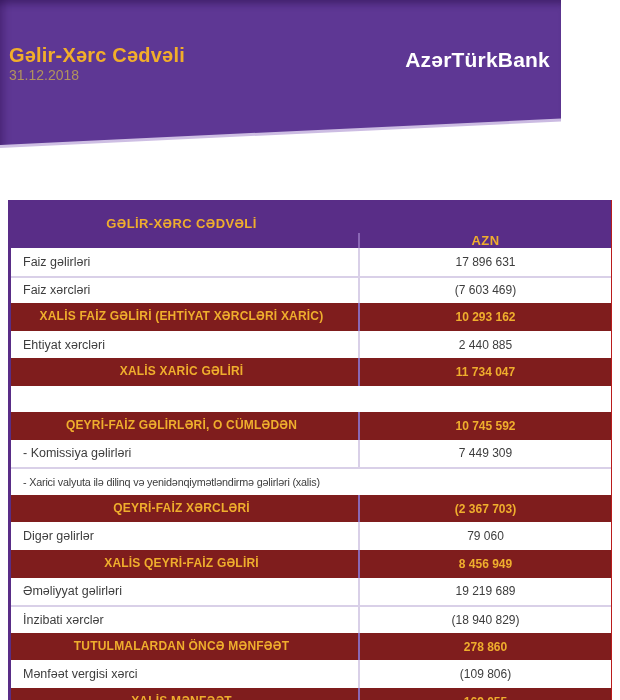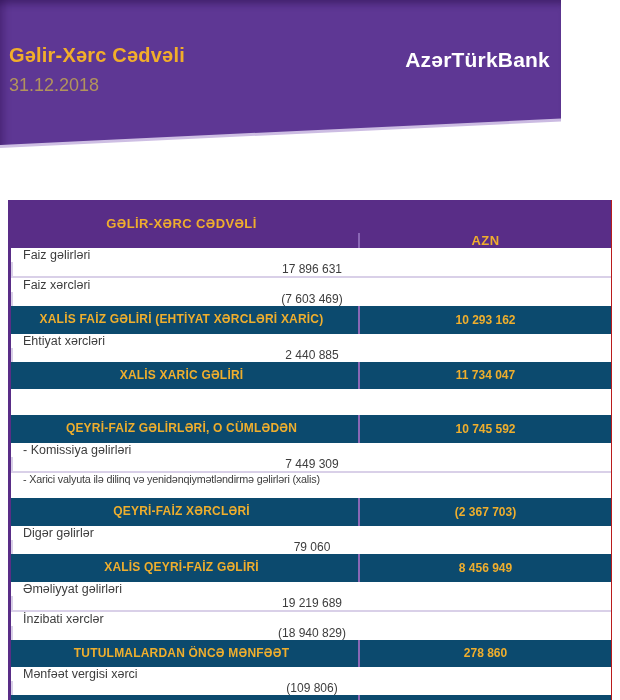--- a/index.html
+++ b/index.html
@@ -16,21 +16,21 @@
     clip-path:polygon(0 0,100% 0,100% 81%,0 98.6%);
   }
   .banner-main{
     position:absolute;inset:0;
     background:#5e3794;
     clip-path:polygon(0 0,100% 0,100% 79%,0 96.6%);
     box-shadow:inset 0 9px 7px -5px rgba(35,8,66,.45), inset 9px 0 7px -5px rgba(35,8,66,.30);
   }
   .banner-content{position:absolute;left:9px;top:44px;}
   .page-title{font-size:20px;font-weight:bold;color:#f2ae2a;letter-spacing:.2px;}
-  .report-date{margin-top:8px;font-size:18px;color:#b2945c;}
+  .report-date{font-size:14px;color:#b2945c;}
   .bank-logo{
     position:absolute;right:11px;top:48px;
     color:#ffffff;font-size:21px;font-weight:bold;letter-spacing:.2px;margin-left:8px;
   }
   
   .itable{
     margin:50px 8px 0 8px;width:604px;box-sizing:border-box;
     border-left:3px solid #592d87;border-right:1px solid #b91c1c;
   }
   .trow{
@@ -41,24 +41,24 @@
     width:347px;box-sizing:border-box;display:flex;align-items:center;
     padding-left:12px;padding-right:6px;line-height:1.12;
   }
   .trow .c2{
     flex:1;display:flex;align-items:center;justify-content:center;
     text-align:center;border-left:2px solid transparent;box-sizing:border-box;
   }
   .thead{min-height:33px;background:#592d87;color:#efae2d;font-weight:bold;font-size:13px;}
   .thead .c1{justify-content:center;padding-left:0;letter-spacing:.4px;}
   .thead .c2{border-left-color:#8a67b5;letter-spacing:.4px;margin-top:33px;}
-  .trow.total{background:#0c4a6e;color:#efae2d;font-weight:bold;font-size:12px;}
+  .trow.total{background:#7f1d1d;color:#efae2d;font-weight:bold;font-size:12px;}
   .trow.total .c1{justify-content:center;padding-left:0;letter-spacing:.2px;}
   .trow.total .c2{border-left-color:#8a67b5;}
-  .trow.data{color:#3d3d3d;font-size:12.5px;flex-direction:column;}
+  .trow.data{color:#3d3d3d;font-size:12.5px;}
   .trow.data .c2{border-left-color:#d9d0e8;font-size:12px;}
   .trow.sep-top{border-top:2px solid #d9d0e8;}
   .trow.spacer{min-height:26px;background:#ffffff;}
   .trow.spacer .c2{border-left-color:transparent;}
   .c1.long{font-size:10.8px;letter-spacing:-0.2px;white-space:nowrap;overflow:hidden;}
 </style>
 </head>
 <body>
 
 <div class="banner">

